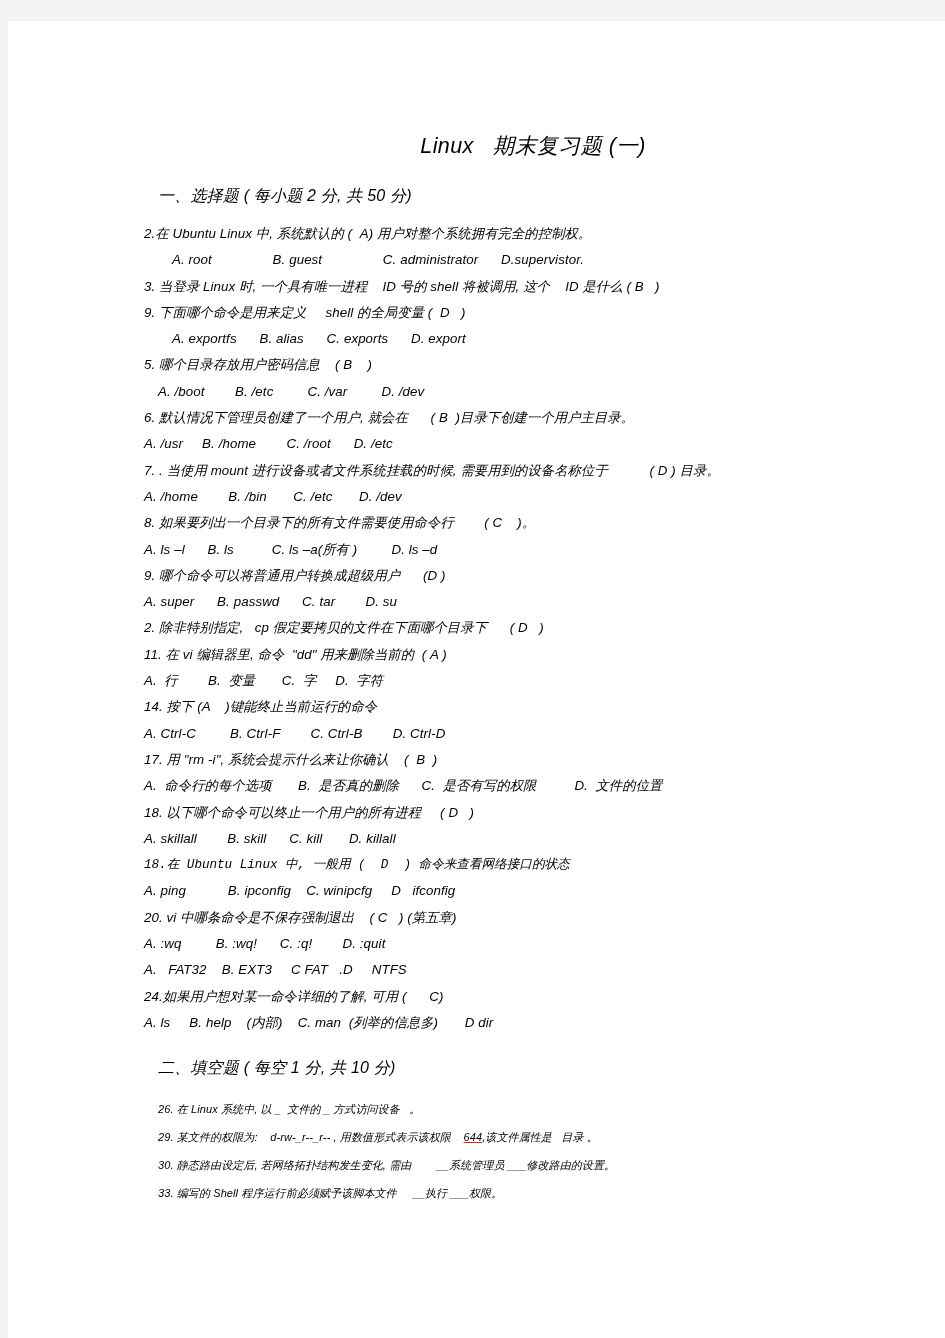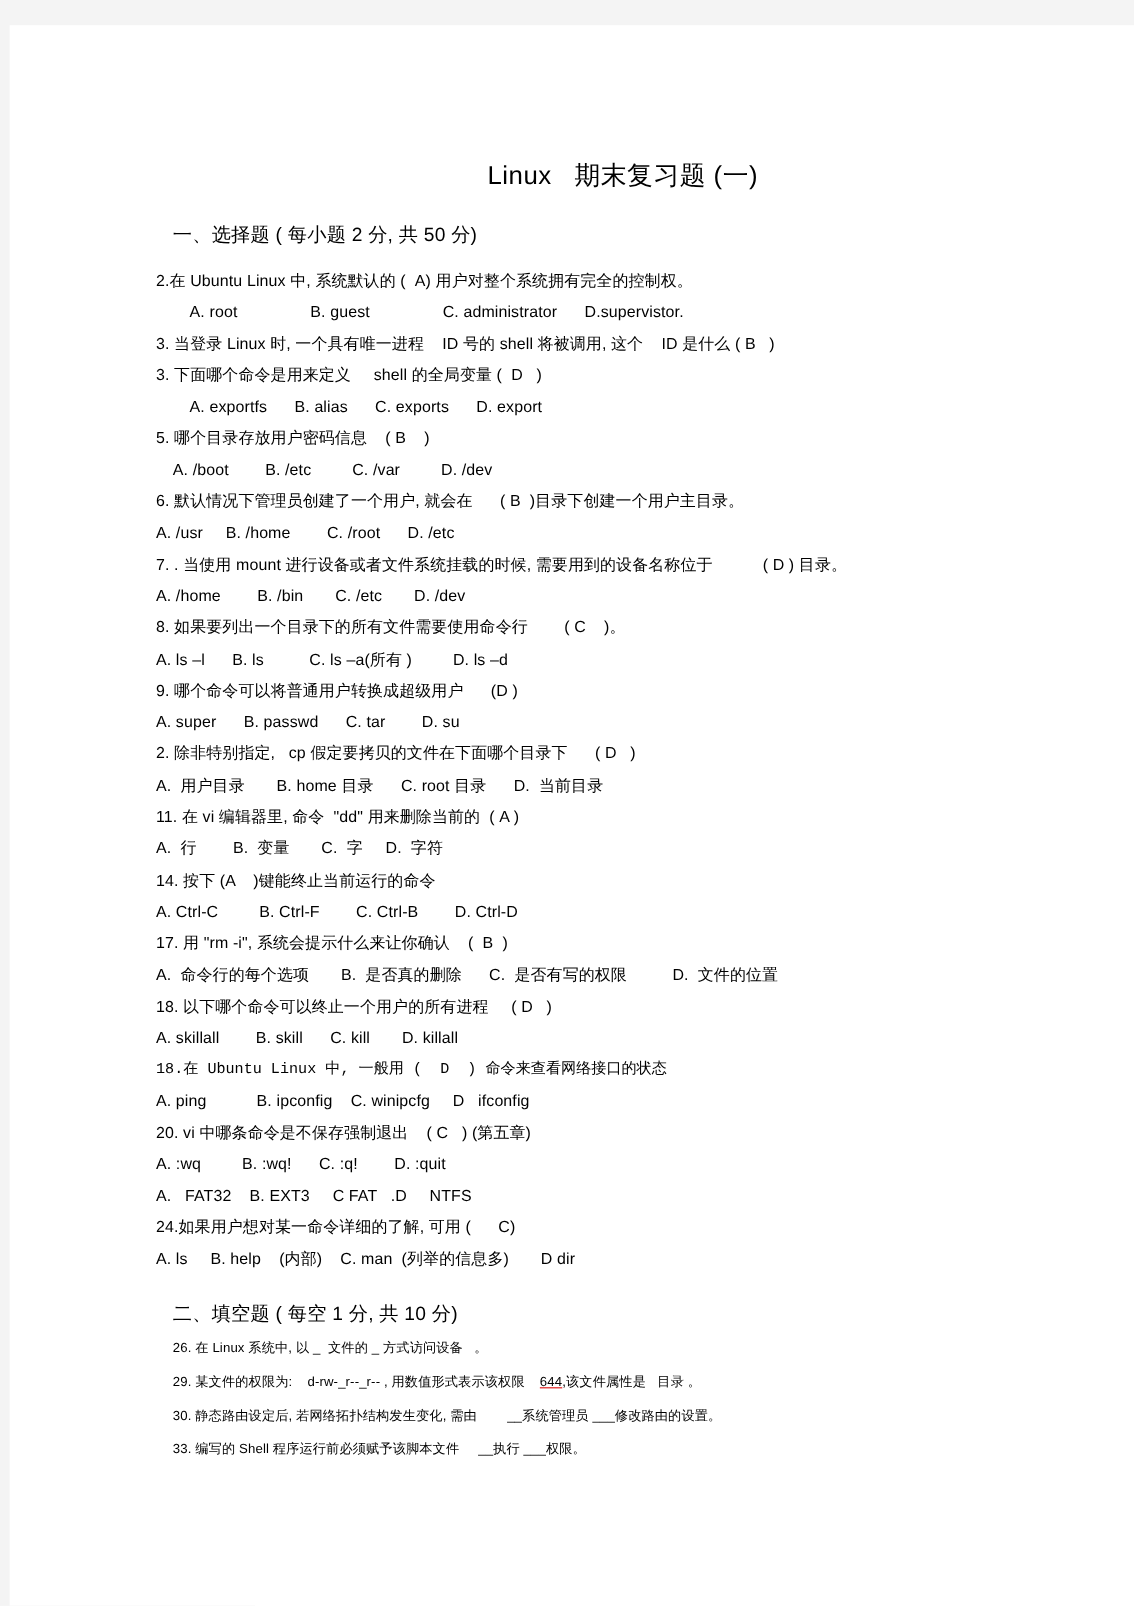--- a/index.html
+++ b/index.html
@@ -19,23 +19,24 @@
     position: absolute;
     left: 8px;
     top: 21px;
     width: 937px;
     height: 1317px;
     background: #ffffff;
     box-sizing: border-box;
   }
   .content {
     position: absolute;
-    left: 122px;
+    left: 136px;
     top: 110px;
     width: 760px;
+    font-style: italic;
   }
 
   
   .doc-title {
     font-size: 21.5px;
     text-align: center;
     margin: 0 0 26px 0;
     padding-left: 18px;
     font-weight: normal;
     letter-spacing: 0.4px;
@@ -46,21 +47,21 @@
   .section-heading {
     font-size: 16px;
     font-weight: normal;
     margin: 0 0 14px 0;
     padding-left: 14px;
     white-space: pre;
     letter-spacing: 0.2px;
   }
   .section-heading.second {
     margin-top: 22px;
-    margin-bottom: 4px;
+    margin-bottom: 16px;
   }
 
   
   .qline {
     font-size: 13.3px;
     line-height: 26.3px;
     white-space: pre;
     margin: 0;
     letter-spacing: 0.1px;
   }
@@ -93,34 +94,33 @@
   <div class="content">
 
     <h1 class="doc-title">Linux   期末复习题 (一)</h1>
 
     <h2 class="section-heading">一、选择题 ( 每小题 2 分, 共 50 分)</h2>
 
     <div>
       <p class="qline indent-0">2.在 Ubuntu Linux 中, 系统默认的 (  A) 用户对整个系统拥有完全的控制权。</p>
       <p class="qline indent-2">A. root                B. guest                C. administrator      D.supervistor.</p>
       <p class="qline indent-0">3. 当登录 Linux 时, 一个具有唯一进程    ID 号的 shell 将被调用, 这个    ID 是什么 ( B   )</p>
-      <p class="qline indent-0">3. 下面哪个命令是用来定义     shell 的全局变量 (  D   )</p>
+      <p class="qline indent-0">9. 下面哪个命令是用来定义     shell 的全局变量 (  D   )</p>
       <p class="qline indent-2">A. exportfs      B. alias      C. exports      D. export</p>
       <p class="qline indent-0">5. 哪个目录存放用户密码信息    ( B    )</p>
       <p class="qline indent-1">A. /boot        B. /etc         C. /var         D. /dev</p>
       <p class="qline indent-0">6. 默认情况下管理员创建了一个用户, 就会在      ( B  )目录下创建一个用户主目录。</p>
       <p class="qline indent-0">A. /usr     B. /home        C. /root      D. /etc</p>
       <p class="qline indent-0">7. . 当使用 mount 进行设备或者文件系统挂载的时候, 需要用到的设备名称位于           ( D ) 目录。</p>
       <p class="qline indent-0">A. /home        B. /bin       C. /etc       D. /dev</p>
       <p class="qline indent-0">8. 如果要列出一个目录下的所有文件需要使用命令行        ( C    )。</p>
       <p class="qline indent-0">A. ls –l      B. ls          C. ls –a(所有 )         D. ls –d</p>
       <p class="qline indent-0">9. 哪个命令可以将普通用户转换成超级用户      (D )</p>
       <p class="qline indent-0">A. super      B. passwd      C. tar        D. su</p>
       <p class="qline indent-0">2. 除非特别指定,   cp 假定要拷贝的文件在下面哪个目录下      ( D   )</p>
-      <p class="qline indent-0">A.  用户目录       B. home 目录      C. root 目录      D.  当前目录</p>
       <p class="qline indent-0">11. 在 vi 编辑器里, 命令  "dd" 用来删除当前的  ( A )</p>
       <p class="qline indent-0">A.  行        B.  变量       C.  字     D.  字符</p>
       <p class="qline indent-0">14. 按下 (A    )键能终止当前运行的命令</p>
       <p class="qline indent-0">A. Ctrl-C         B. Ctrl-F        C. Ctrl-B        D. Ctrl-D</p>
       <p class="qline indent-0">17. 用 "rm -i", 系统会提示什么来让你确认    (  B  )</p>
       <p class="qline indent-0">A.  命令行的每个选项       B.  是否真的删除      C.  是否有写的权限          D.  文件的位置</p>
       <p class="qline indent-0">18. 以下哪个命令可以终止一个用户的所有进程     ( D   )</p>
       <p class="qline indent-0">A. skillall        B. skill      C. kill       D. killall</p>
       <p class="qline indent-0 mono">18.在 Ubuntu Linux 中, 一般用 (  D  ) 命令来查看网络接口的状态</p>
       <p class="qline indent-0">A. ping           B. ipconfig    C. winipcfg     D   ifconfig</p>

